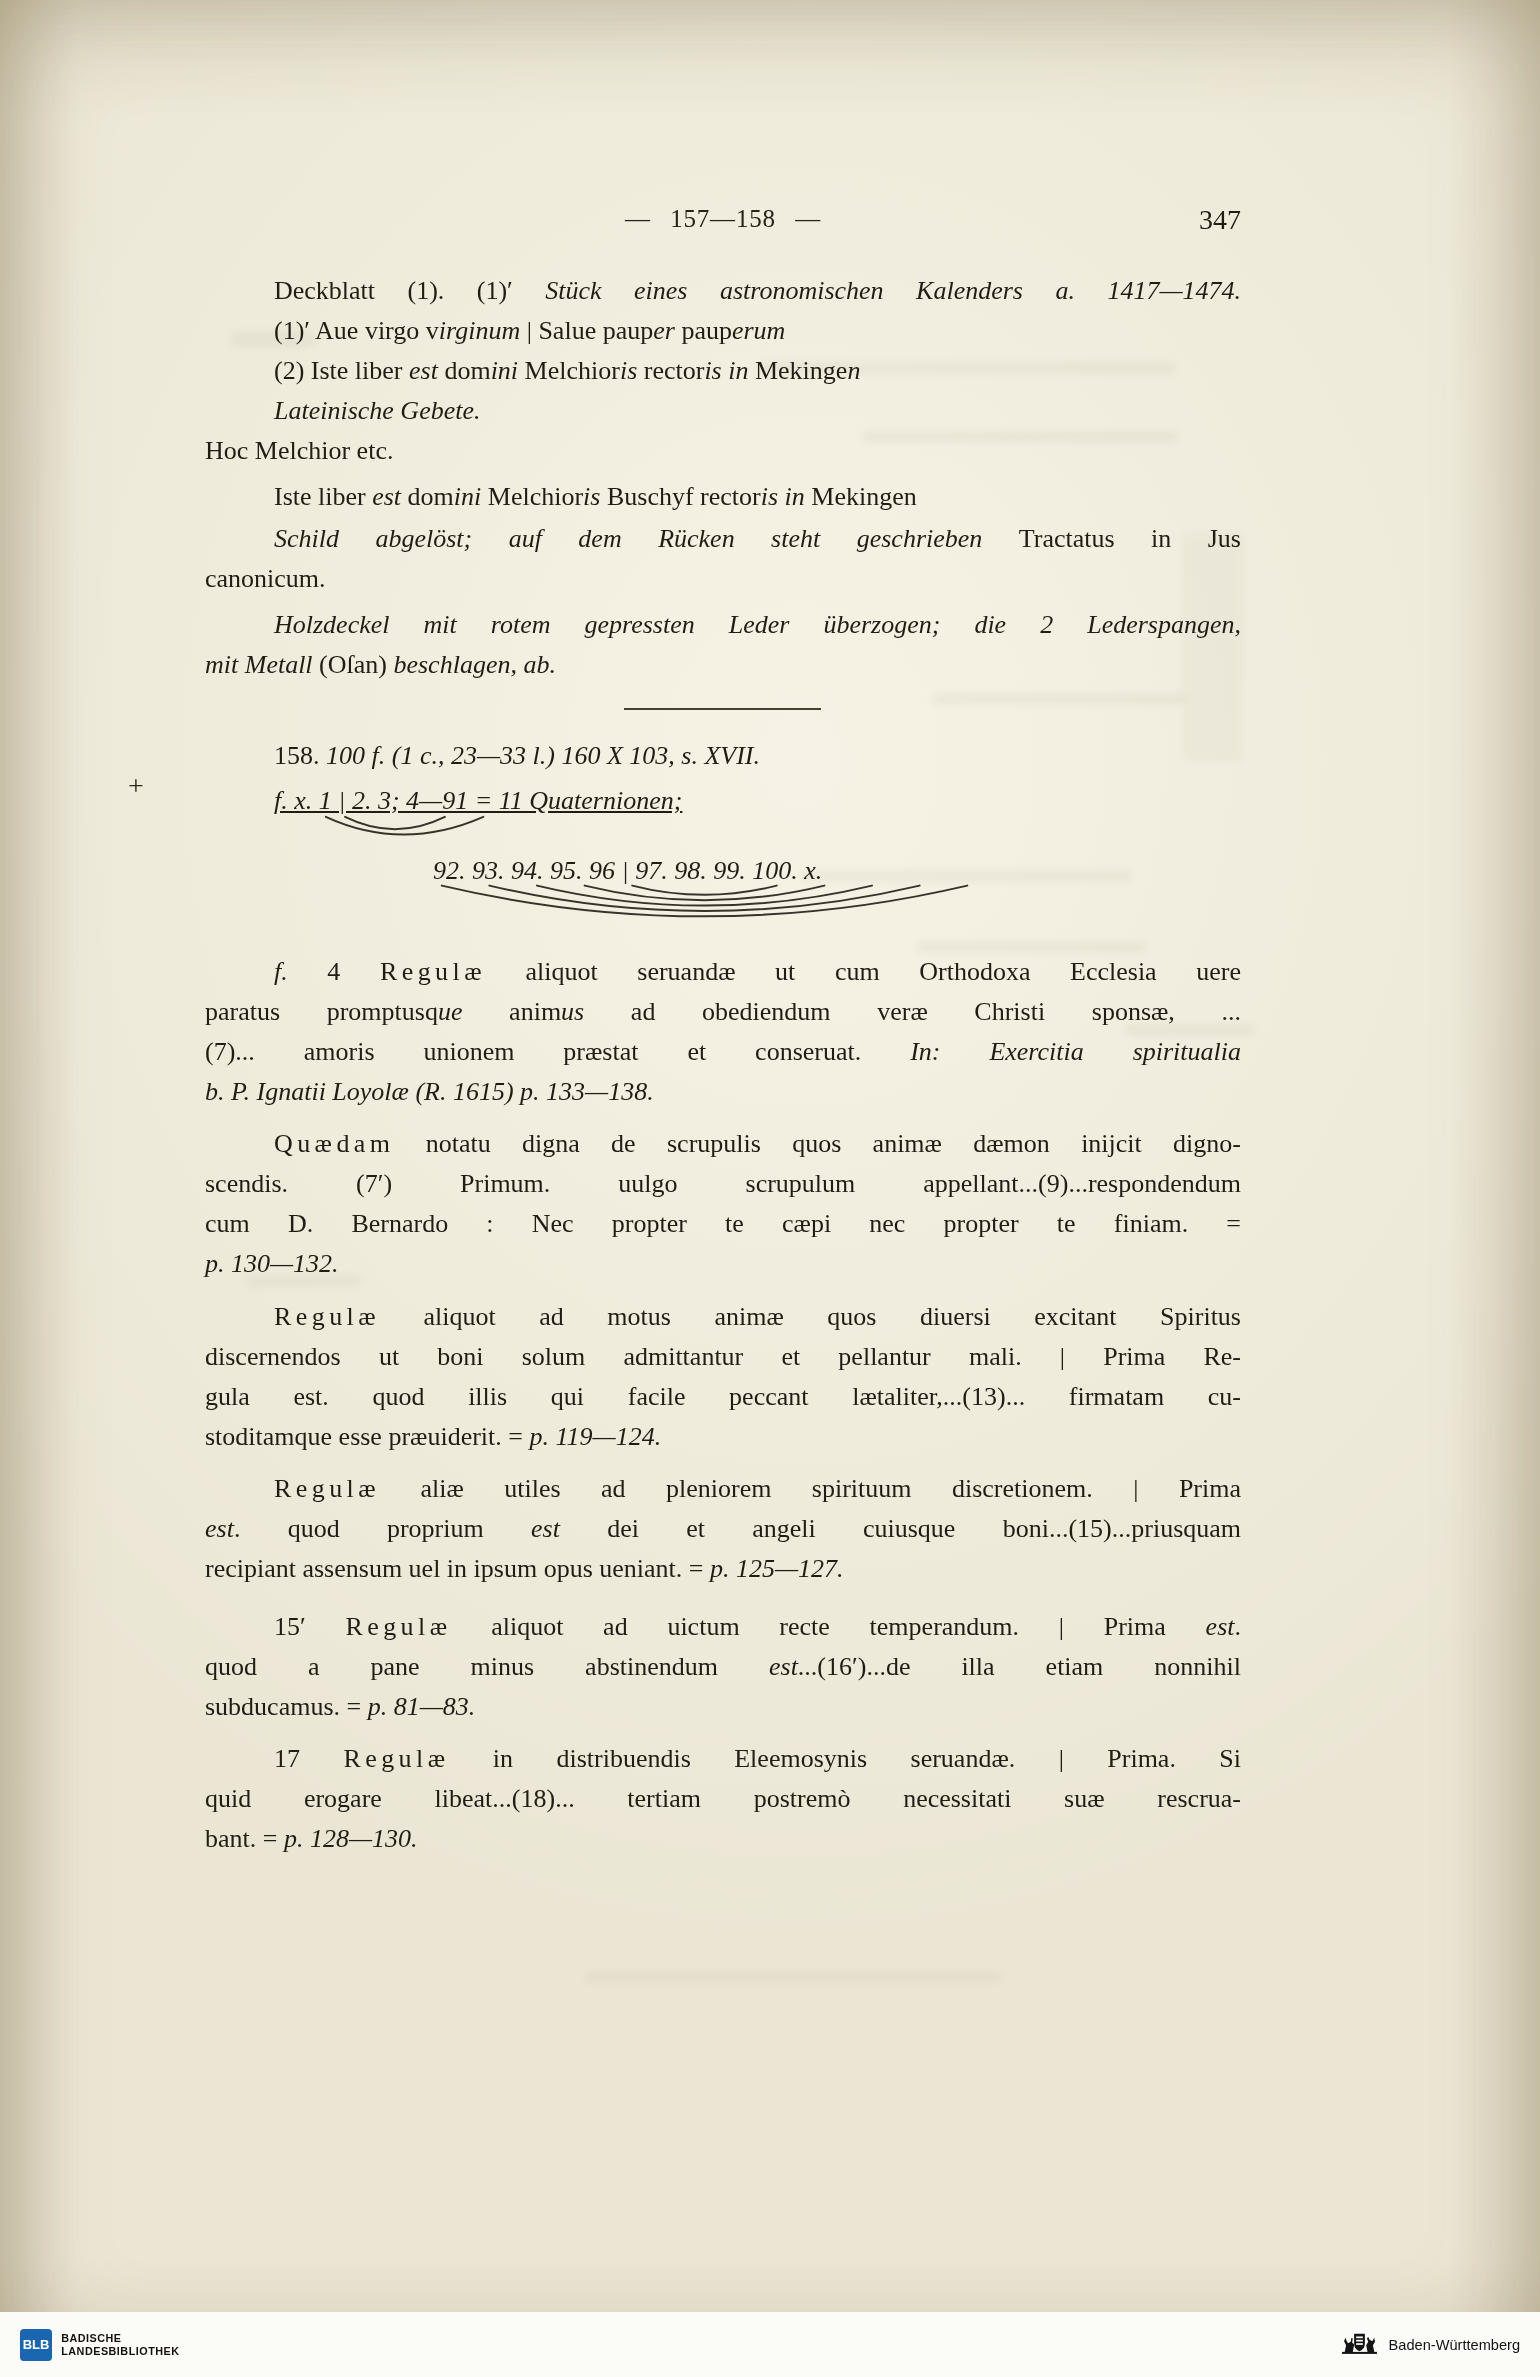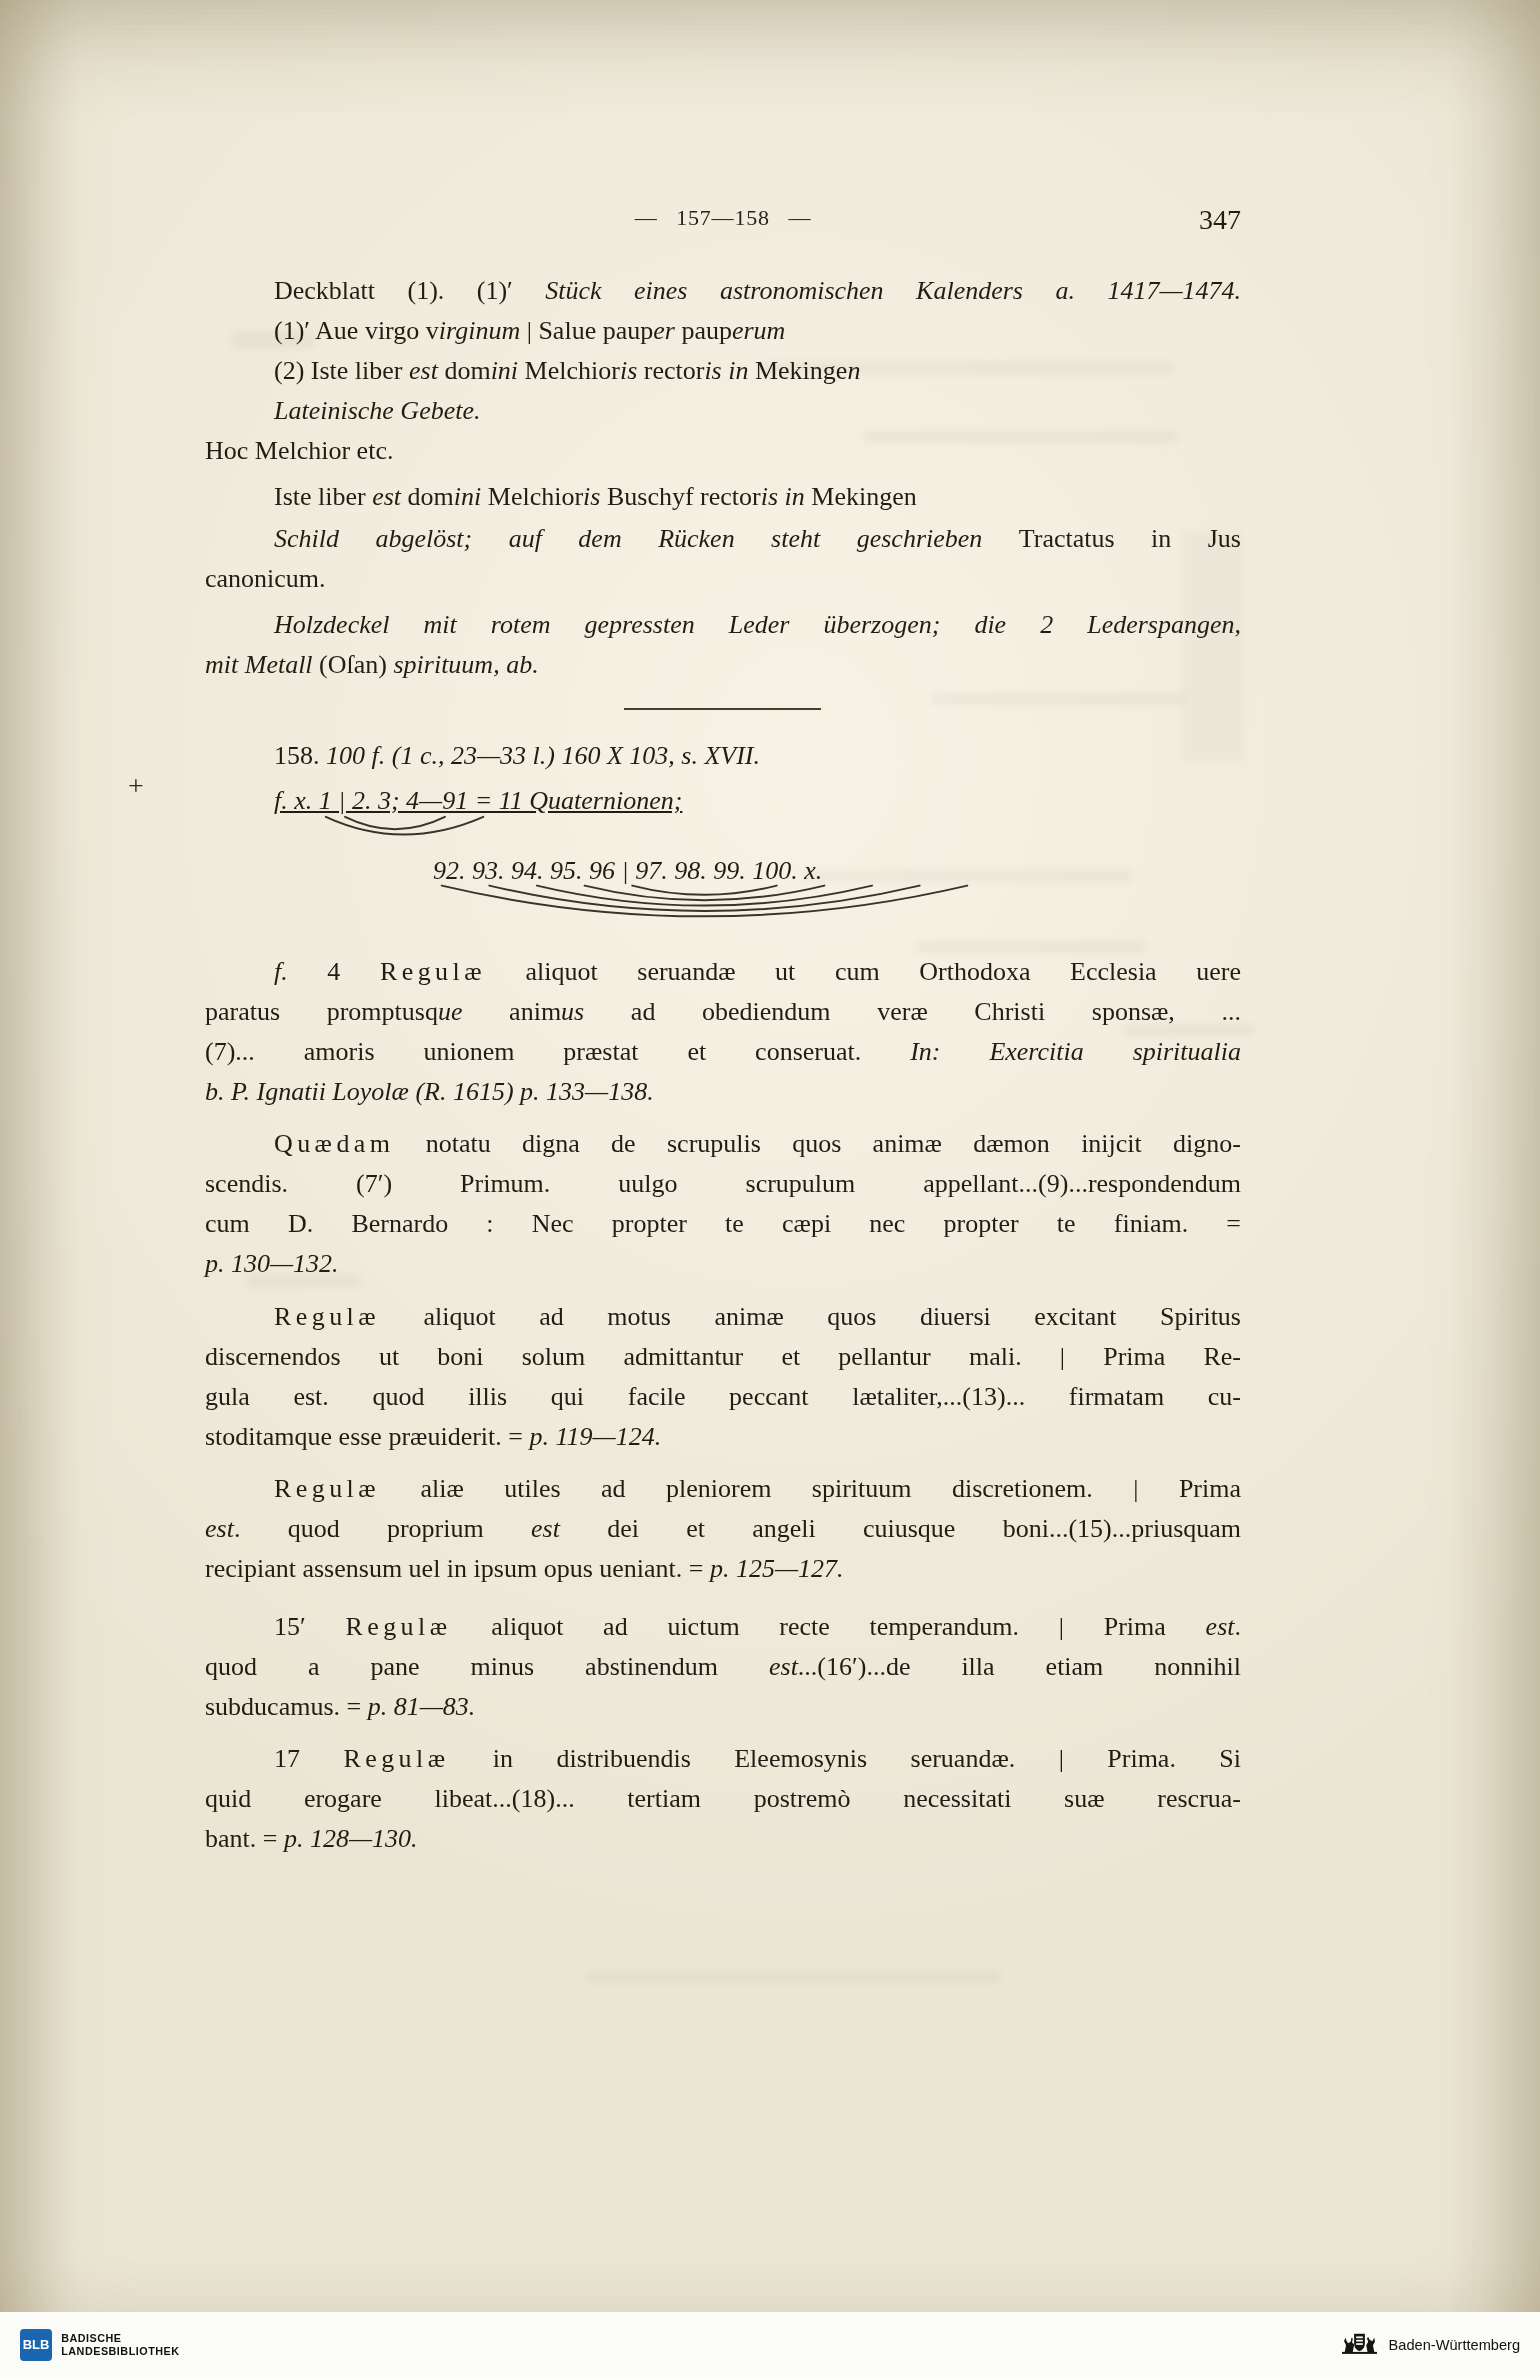--- a/index.html
+++ b/index.html
@@ -28,21 +28,21 @@
   .bleed i:nth-child(3){left:231px;top:331px;width:85px;height:17px;}
   .bleed i:nth-child(4){left:801px;top:870px;width:331px;}
   .bleed i:nth-child(5){left:916px;top:941px;width:231px;}
   .bleed i:nth-child(6){left:1124px;top:1024px;width:131px;}
   .bleed i:nth-child(7){left:246px;top:1275px;width:116px;}
   .bleed i:nth-child(8){left:932px;top:693px;width:254px;}
   .bleed i:nth-child(9){left:585px;top:1972px;width:416px;height:10px;}
   .bleed i:nth-child(10){left:1182px;top:531px;width:62px;height:231px;opacity:.045;}
 
   .header-row{position:absolute;left:205px;top:205px;width:1036px;height:42px;}
-  .folio{text-align:center;font-size:22px;word-spacing:12.3px;letter-spacing:0.8px;color:#27231a;}
+  .folio{text-align:center;font-size:25px;word-spacing:12.3px;letter-spacing:0.8px;color:#27231a;}
   .pageno{position:absolute;right:0;top:-1.5px;font-size:28px;color:#211d14;}
 
   .margin-plus{position:absolute;left:128px;top:770px;font-size:28px;color:#2c271c;}
 
   .text-col{position:absolute;left:205px;top:271px;width:1036px;font-size:26px;line-height:40px;}
   .line{text-align:left;}
   .line.just{text-align:justify;text-align-last:justify;}
   .line.ind{margin-left:69px;}
   .line.quire{margin-left:228px;}
   .s-r{font-style:normal;}
@@ -98,21 +98,21 @@
     <div>
         <div class="line just ind"><span class="s-b">Deckblatt </span><span class="s-r">(1). (1)′ </span><span class="s-i">Stück eines astronomischen Kalenders a. 1417—1474.</span></div>
         <div class="line ind"><span class="s-b">(1)′ </span><span class="s-r">Aue virgo v</span><span class="s-i">irginum</span><span class="s-r"> | Salue paup</span><span class="s-i">er</span><span class="s-r"> paup</span><span class="s-i">erum</span></div>
         <div class="line ind"><span class="s-b">(2) </span><span class="s-r">Iste liber </span><span class="s-i">est</span><span class="s-r"> dom</span><span class="s-i">ini</span><span class="s-r"> Melchior</span><span class="s-i">is</span><span class="s-r"> rector</span><span class="s-i">is</span><span class="s-r"> </span><span class="s-i">in</span><span class="s-r"> Mekinge</span><span class="s-i">n</span></div>
         <div class="line ind"><span class="s-i">Lateinische Gebete.</span></div>
         <div class="line"><span class="s-r">Hoc Melchior etc.</span></div>
         <div class="line ind" style="margin-top: 6.2px;"><span class="s-r">Iste liber </span><span class="s-i">est</span><span class="s-r"> dom</span><span class="s-i">ini</span><span class="s-r"> Melchior</span><span class="s-i">is</span><span class="s-r"> Buschyf rector</span><span class="s-i">is</span><span class="s-r"> </span><span class="s-i">in</span><span class="s-r"> Mekingen</span></div>
         <div class="line just ind" style="margin-top: 1.5px;"><span class="s-i">Schild abgelöst; auf dem Rücken steht geschrieben </span><span class="s-r">Tractatus in Jus</span></div>
         <div class="line"><span class="s-r">canonicum.</span></div>
         <div class="line just ind" style="margin-top: 6.2px;"><span class="s-i">Holzdeckel mit rotem gepressten Leder überzogen; die 2 Lederspangen,</span></div>
-        <div class="line"><span class="s-i">mit Metall </span><span class="s-r">(Oſan)</span><span class="s-i"> spirituum, ab.</span></div>
+        <div class="line"><span class="s-i">mit Metall </span><span class="s-r">(Oſan)</span><span class="s-i"> beschlagen, ab.</span></div>
       </div>
 
     <div class="divider"></div>
 
     <div>
         <div class="line ind"><span class="s-b">158. </span><span class="s-i">100 f. (1 c., 23—33 l.) 160 X 103, s. XVII.</span></div>
         <div class="line ind" style="margin-top: 4.6px; text-decoration: underline;"><span class="s-i">f. x. 1 | 2. 3; 4—91 = 11 Quaternionen;</span></div>
       </div>
 
     <svg class="arcs arcs1" width="169" height="39" viewBox="0 0 220 50">

